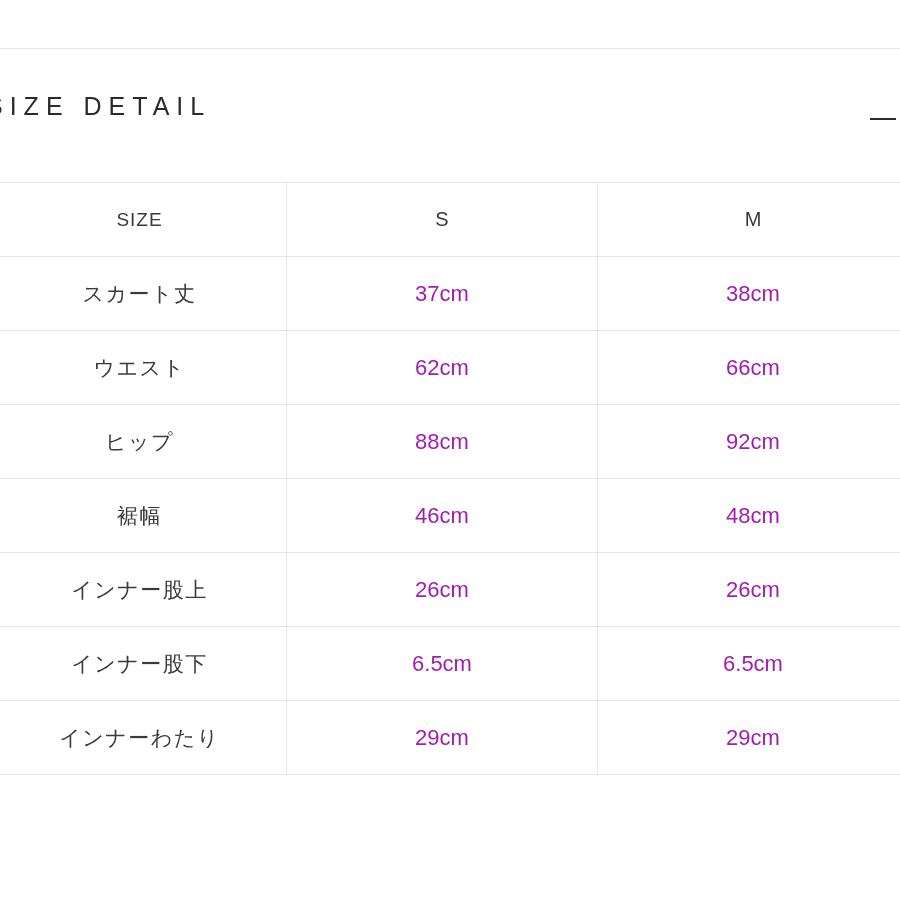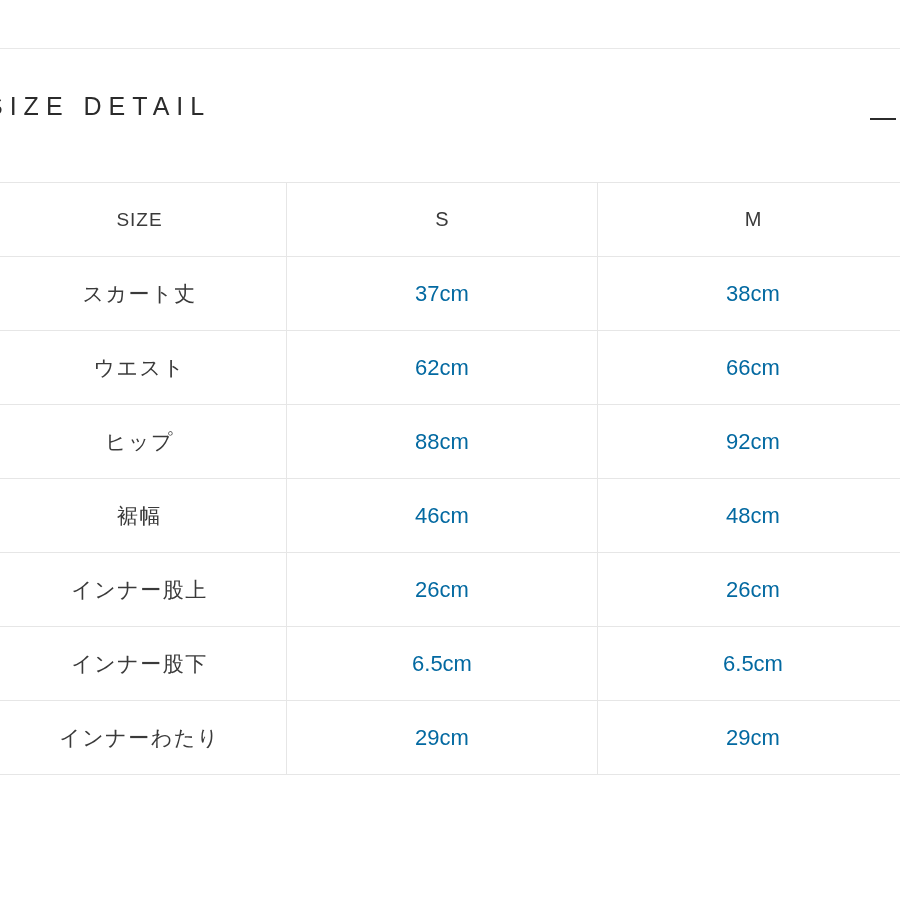--- a/index.html
+++ b/index.html
@@ -100,21 +100,21 @@
   }
 
   table.size-table td.row-label {
     font-size: 21px;
     letter-spacing: 1.5px;
     color: #3a3a3a;
   }
 
   table.size-table td.value {
     font-size: 22px;
-    color: #0369a1;
+    color: #a21caf;
   }
 </style>
 </head>
 <body>
 
 <div class="page">
 
   <div class="top-rule"></div>
 
   <div class="section-header">

